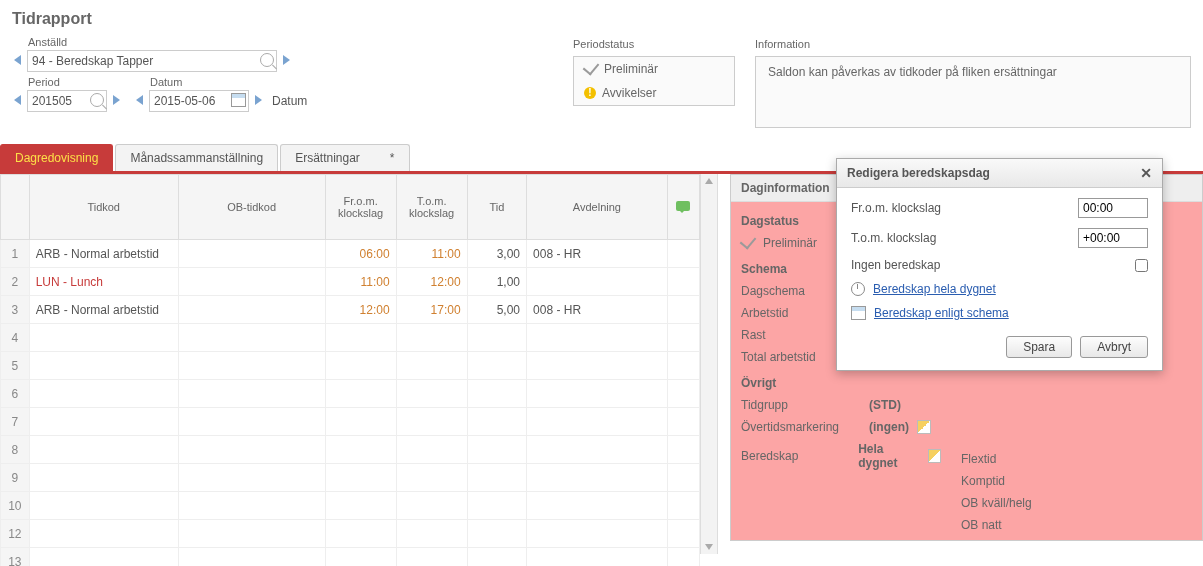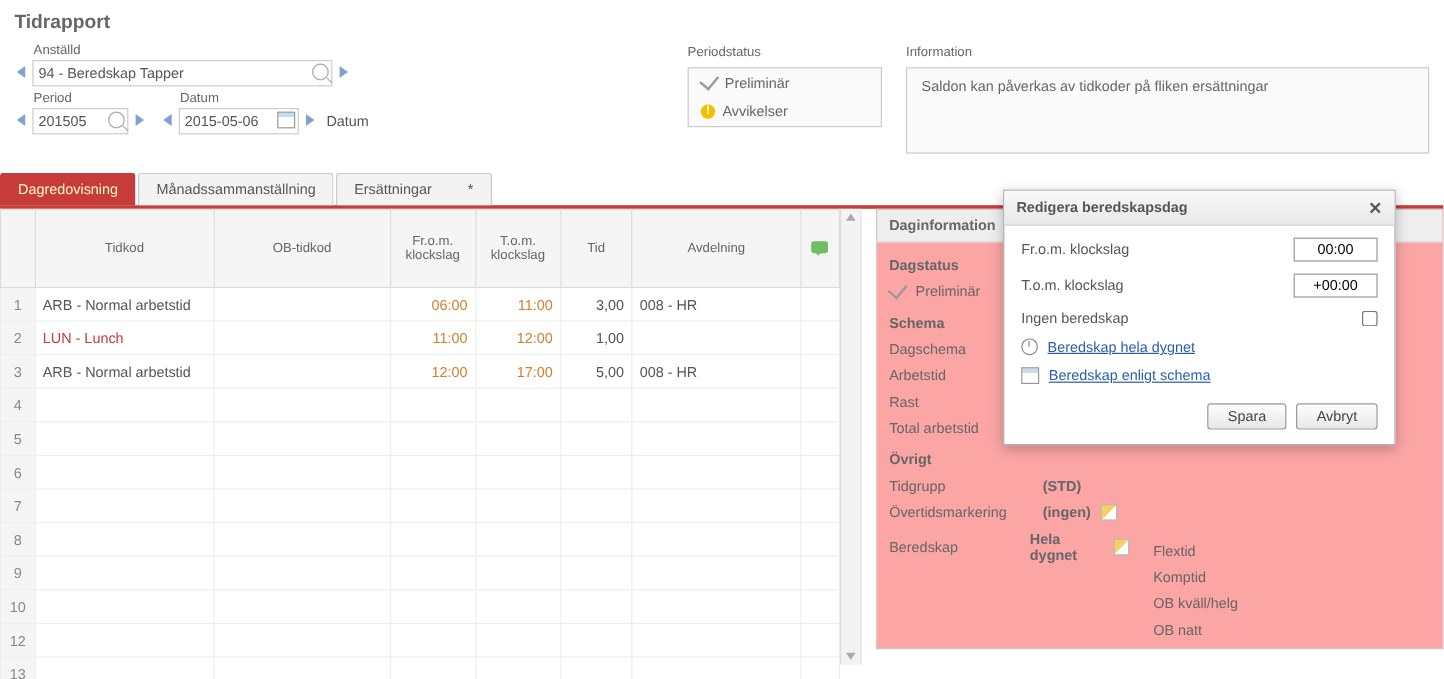--- a/index.html
+++ b/index.html
@@ -25,21 +25,21 @@
 .panel{border:1px solid #ccc;background:#fafafa;min-width:160px}
 .panel-title{color:#666;font-size:11px;padding:2px 0 4px 0}
 .status-row{display:flex;align-items:center;gap:6px;padding:5px 10px;font-size:12px;color:#666}
 .check{width:12px;height:8px;border-left:2px solid #9a9a9a;border-bottom:2px solid #9a9a9a;transform:rotate(-50deg);display:inline-block;margin-top:-4px}
 .warn{width:12px;height:12px;border-radius:50%;background:#f3c000;display:inline-block;text-align:center;color:#fff;font-size:10px;line-height:12px;font-weight:bold}
 .info-box{border:1px solid #ccc;background:#fafafa;padding:8px 12px;color:#666;font-size:12px;width:410px;height:54px}
 .status-col{display:flex;flex-direction:column;gap:2px}
 .filters-right{display:flex;gap:20px;margin-left:auto}
 .tabs{display:flex;border-bottom:3px solid #c73b3a;margin:6px 0 0 0}
 .tab{padding:6px 14px;border:1px solid #ccc;border-bottom:none;background:#f3f3f3;color:#555;font-size:12px;cursor:pointer;margin-right:2px;border-radius:3px 3px 0 0}
-.tab.active{background:#c73b3a;color:#fef9c3;border-color:#c73b3a}
+.tab.active{background:#c73b3a;color:#fde047;border-color:#c73b3a}
 .main{display:flex;position:relative}
 .grid{border-collapse:collapse;width:700px}
 .grid th{background:#f5f5f5;border:1px solid #ddd;padding:20px 6px;font-weight:normal;color:#666;font-size:11px;text-align:center}
 .grid td{border:1px solid #eee;padding:4px 6px;font-size:12px;color:#555;height:19px}
 .grid tr td:first-child{background:#f5f5f5;text-align:center;color:#888;width:16px}
 .grid .orange{color:#d08030}
 .grid .red{color:#c73b3a}
 .grid .num{text-align:right}
 .chat-ico{width:14px;height:10px;background:#6fbf60;border-radius:2px;display:inline-block;position:relative}
 .chat-ico:after{content:"";position:absolute;border:3px solid transparent;border-top-color:#6fbf60;left:3px;bottom:-5px}
@@ -56,21 +56,21 @@
 .sp-col.right{width:130px}
 .sp-sub{font-weight:bold;color:#666;margin-top:4px}
 .sp-row{display:flex;align-items:center;gap:8px}
 .pencil{width:12px;height:12px;border:1px solid #bbb;background:linear-gradient(135deg,#f6d060 50%,#fff 50%);display:inline-block}
 .dialog{position:absolute;top:158px;left:836px;width:325px;background:#fff;border:1px solid #aaa;box-shadow:0 3px 10px rgba(0,0,0,0.25);z-index:10}
 .dlg-head{background:linear-gradient(#f9f9f9,#e8e8e8);border-bottom:1px solid #ccc;padding:6px 10px;display:flex;align-items:center;font-weight:bold;color:#555;font-size:12px}
 .dlg-close{margin-left:auto;font-size:14px;color:#555;cursor:pointer;font-weight:bold}
 .dlg-body{padding:10px 14px 8px;display:flex;flex-direction:column;gap:10px;font-size:12px;color:#555}
 .dlg-row{display:flex;align-items:center}
 .dlg-row label{flex:1}
-.dlg-row input[type=text]{width:60px;border:1px solid #999;padding:2px 4px;text-align:center;font-size:12px}
+.dlg-row input[type=text]{width:60px;border:1px solid #999;padding:2px 4px;text-align:left;font-size:12px}
 .dlg-row input[type=checkbox]{margin:0}
 .dlg-link{color:#2a5db0;text-decoration:underline;cursor:pointer}
 .dlg-link-row{display:flex;align-items:center;gap:8px}
 .clock{width:12px;height:12px;border:1px solid #888;border-radius:50%;display:inline-block;position:relative}
 .clock:after{content:"";position:absolute;width:1px;height:5px;background:#888;left:5px;top:1px}
 .dlg-foot{padding:8px 14px 12px;display:flex;justify-content:flex-end;gap:8px}
 .btn{border:1px solid #999;background:linear-gradient(#fdfdfd,#e8e8e8);padding:3px 16px;border-radius:3px;font-size:12px;color:#444;cursor:pointer}
 .grid-wrap{display:flex;height:380px;border-right:1px solid #ddd}
 </style>
 </head>

